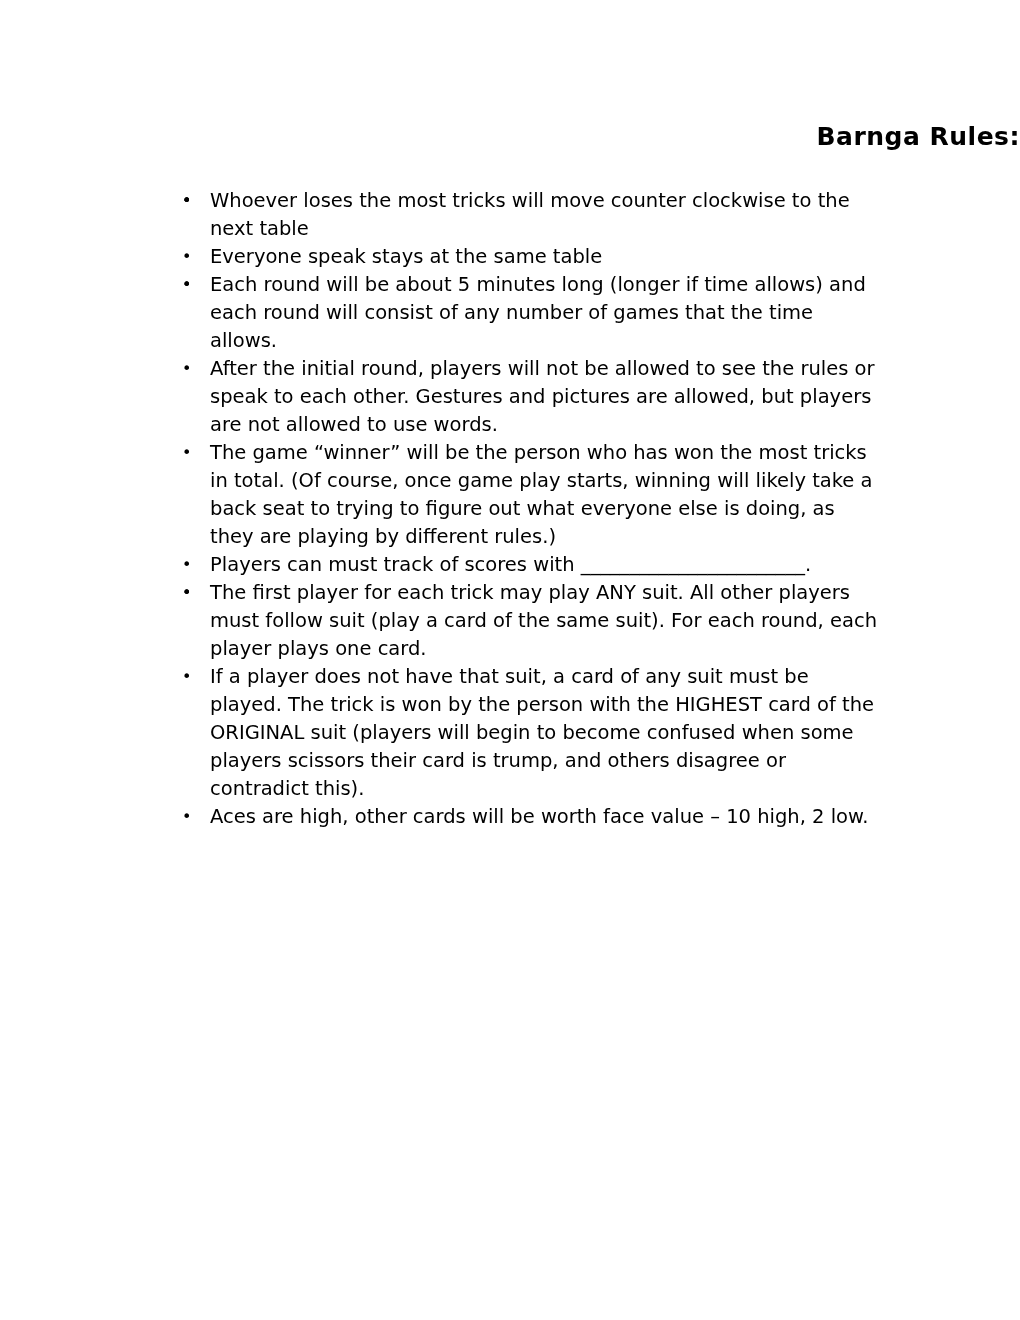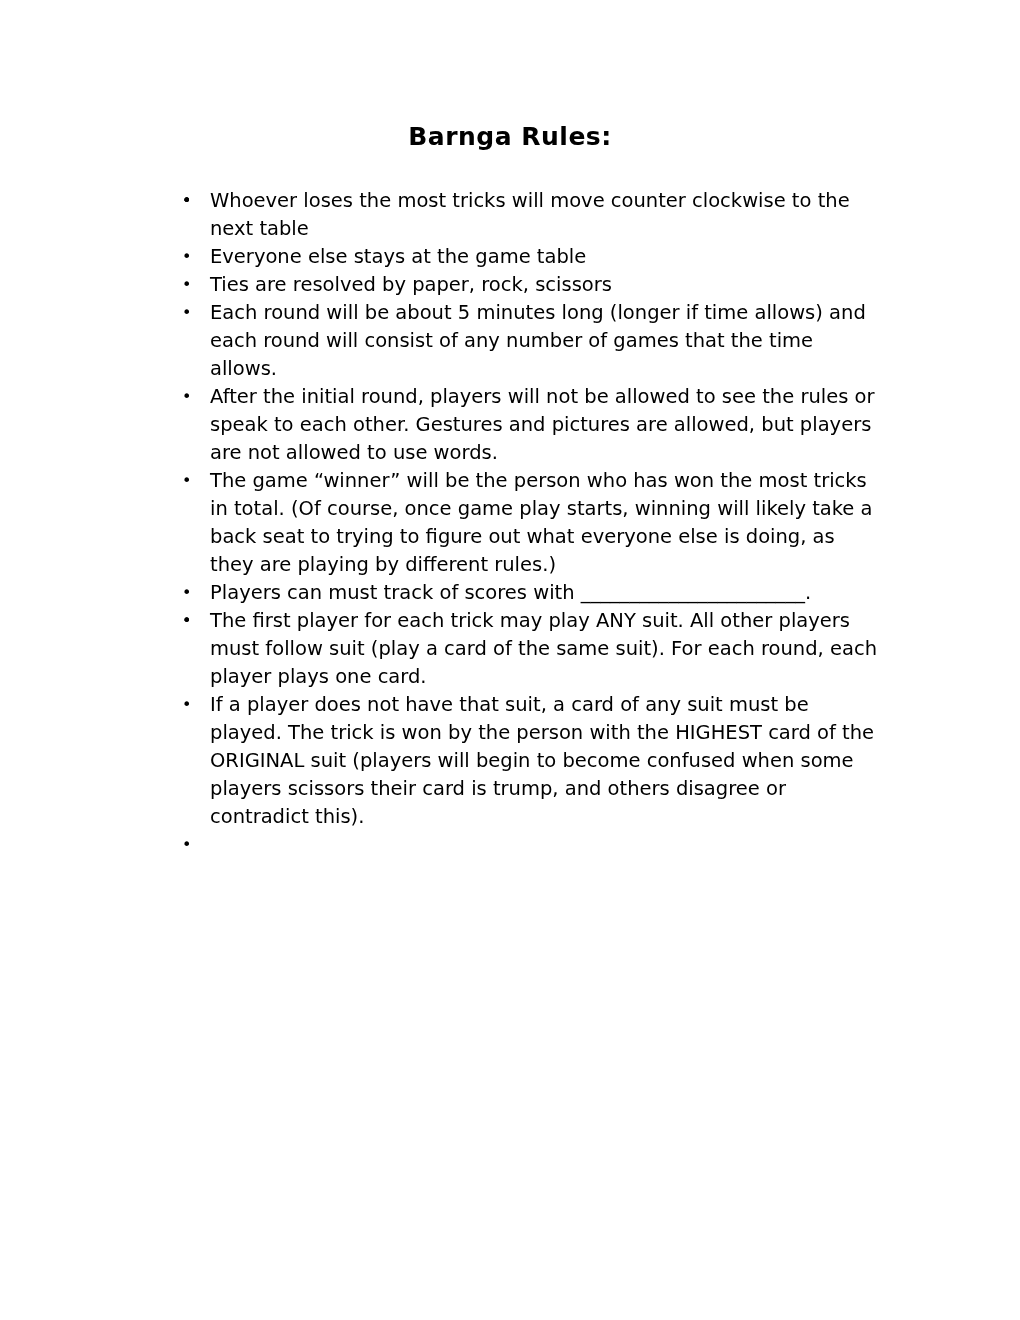--- a/index.html
+++ b/index.html
@@ -15,21 +15,21 @@
     overflow: hidden;
   }
   .page {
     position: relative;
     width: 1020px;
     height: 1320px;
     background: #ffffff;
     box-sizing: border-box;
   }
   .doc-title {
-    text-align: center;
+    text-align: right;
     font-size: 25px;
     font-weight: bold;
     letter-spacing: 0.5px;
     margin: 0;
     padding-top: 122px;
     font-family: "DejaVu Sans", sans-serif;
   }
   .rules-list {
     list-style: none;
     margin: 0;
@@ -56,24 +56,24 @@
 </style>
 </head>
 <body>
 
 <div class="page">
   <h1 class="doc-title">Barnga Rules:</h1>
   <ul class="rules-list">
     <li class="rule-item"><span class="bullet">•</span></li>
     <li class="rule-item"><span class="bullet">•</span></li>
     <li class="rule-item"><span class="bullet">•</span><span>Whoever loses the most tricks will move counter clockwise to the next table</span></li>
-    <li class="rule-item"><span class="bullet">•</span><span>Everyone else stays at the game table</span></li>
-    <li class="rule-item"><span class="bullet">•</span><span>Ties are resolved by paper, rock, scissors</span></li>
+    <li class="rule-item"><span class="bullet">•</span><span>Everyone speak stays at the same table</span></li>
+    <li class="rule-item"><span class="bullet">•</span></li>
     <li class="rule-item"><span class="bullet">•</span><span>Each round will be about 5 minutes long (longer if time allows) and each round will consist of any number of games that the time allows.</span></li>
     <li class="rule-item"><span class="bullet">•</span><span>After the initial round, players will not be allowed to see the rules or speak to each other. Gestures and pictures are allowed, but players are not allowed to use words.</span></li>
     <li class="rule-item"><span class="bullet">•</span><span>The game “winner” will be the person who has won the most tricks in total. (Of course, once game play starts, winning will likely take a back seat to trying to figure out what everyone else is doing, as they are playing by different rules.)</span></li>
     <li class="rule-item"><span class="bullet">•</span><span>Players can must track of scores with _______________________.</span></li>
     <li class="rule-item"><span class="bullet">•</span></li>
     <li class="rule-item"><span class="bullet">•</span><span>The first player for each trick may play ANY suit. All other players must follow suit (play a card of the same suit). For each round, each player plays one card.</span></li>
     <li class="rule-item"><span class="bullet">•</span><span>If a player does not have that suit, a card of any suit must be played. The trick is won by the person with the HIGHEST card of the ORIGINAL suit (players will begin to become confused when some players scissors their card is trump, and others disagree or contradict this).</span></li>
-    <li class="rule-item"><span class="bullet">•</span></li>
+    <li class="rule-item"><span class="bullet">•</span><span>Aces are high, other cards will be worth face value – 10 high, 2 low.</span></li>
   </ul>
 </div>
 
 </body></html>

